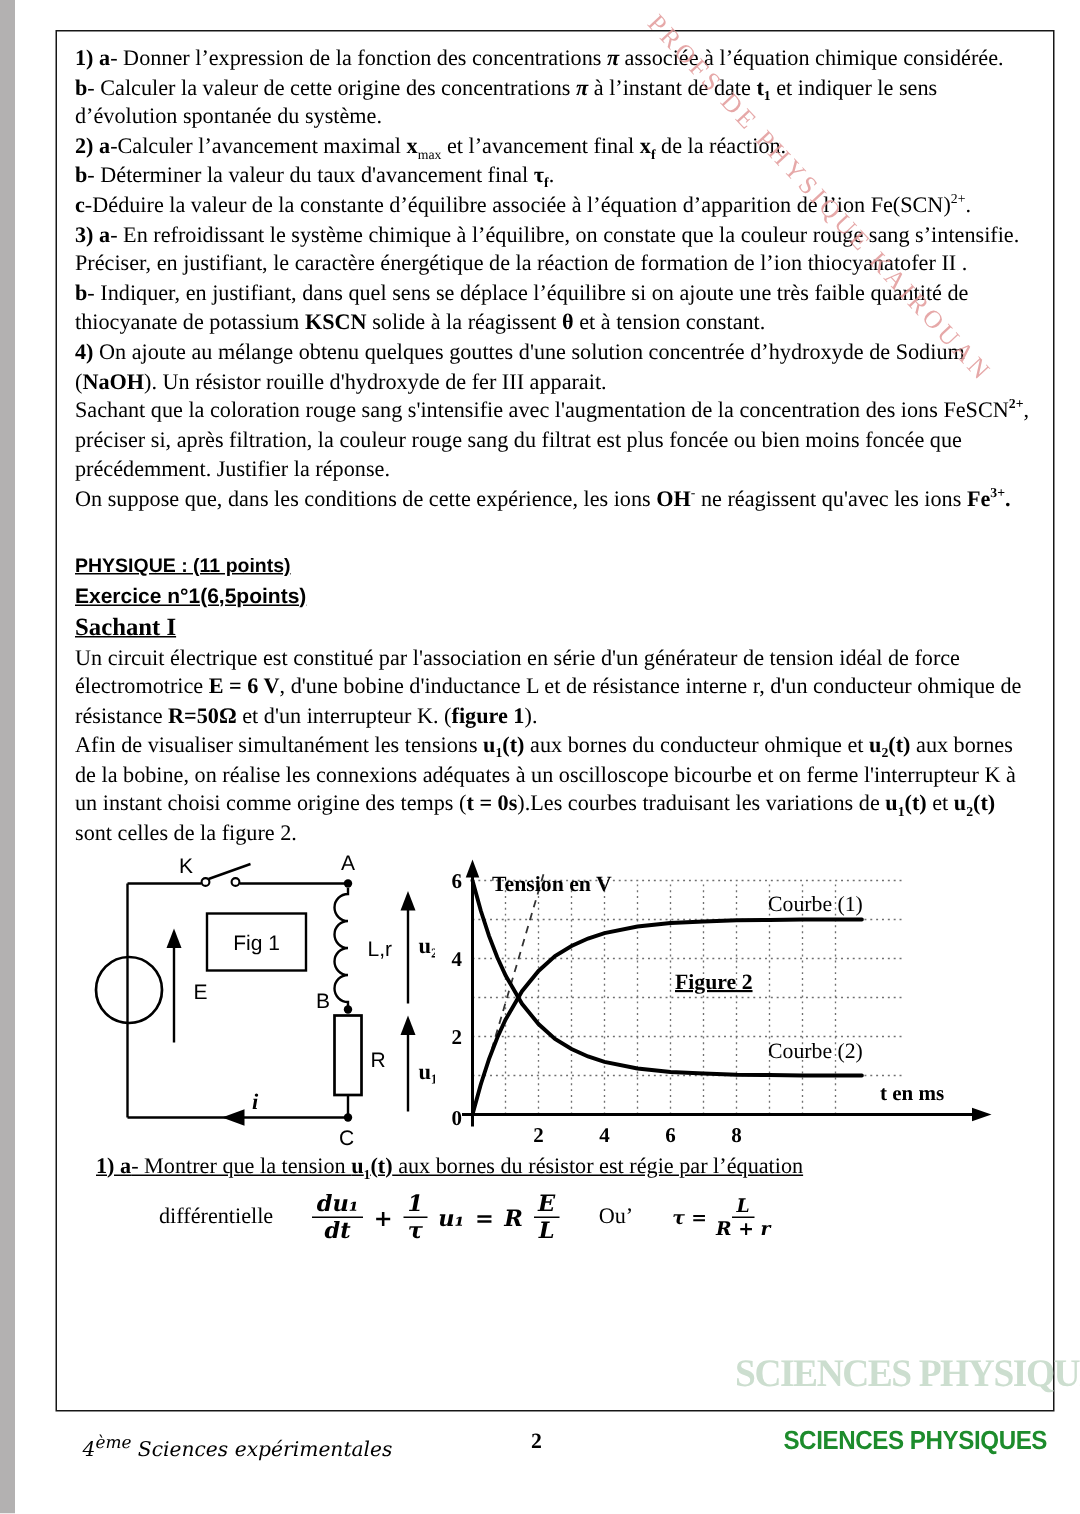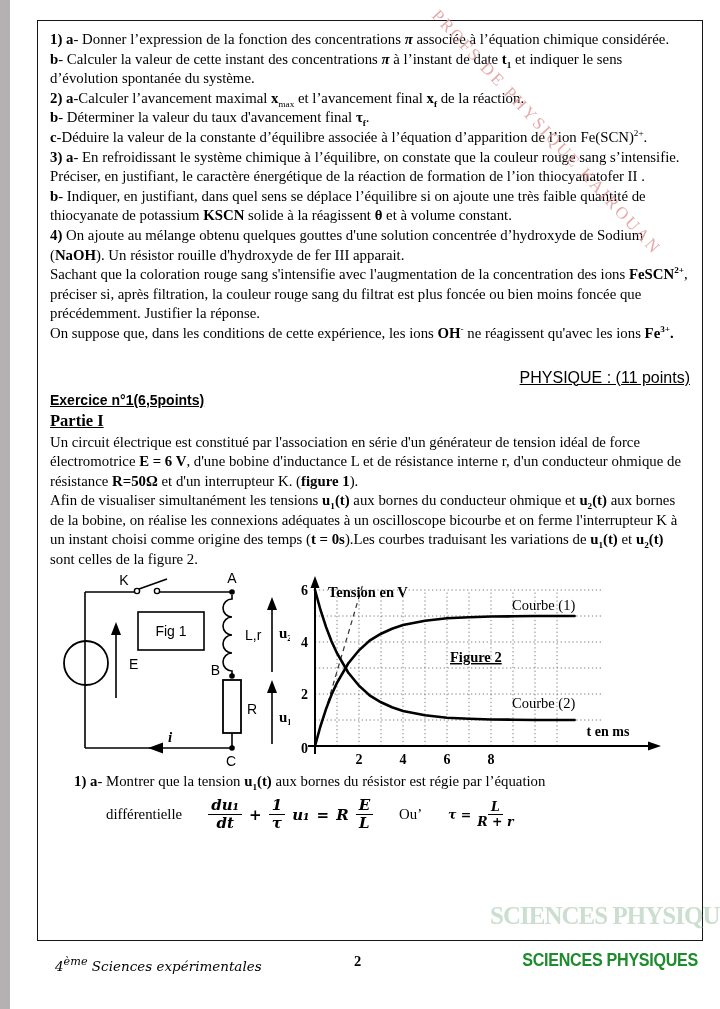--- a/index.html
+++ b/index.html
@@ -10,33 +10,33 @@
   .side-strip{position:absolute;left:0;top:0;width:10px;height:1009px;background:#b3b1b1;}
   .frame{
     position:absolute;left:37px;top:20px;width:666px;height:921px;
     border:1.6px solid #161616;box-sizing:border-box;
     padding:9px 12px 0 12px;background:transparent;
   }
   .para{margin:0;font-size:14.8px;line-height:19.6px;text-align:left;}
   .para sup{font-size:0.62em;line-height:0;}
   .para sub{font-size:0.62em;line-height:0;}
   .heading-physique{
-    text-align:right;font-family:"Liberation Sans",sans-serif;font-weight:normal;
-    font-size:16px;margin:25px 0 5px 0;
+    text-align:left;font-family:"Liberation Sans",sans-serif;font-weight:bold;
+    font-size:13px;margin:25px 0 5px 0;
   }
   .heading-physique span{text-decoration:underline;}
   .exercise-heading{
     font-family:"Liberation Sans",sans-serif;font-weight:bold;font-size:14px;
     text-decoration:underline;margin:4px 0 3px 0;
   }
   .partie-heading{
     font-size:16.5px;font-weight:bold;text-decoration:underline;margin:1px 0 2px 0;
   }
   .figure-row{display:flex;align-items:flex-start;margin:2px 0 0 0;}
-  .question-line{margin-left:24px;}
+  .question-line{margin-left:14px;text-decoration:underline;}
   
   .eq-row{
     display:flex;align-items:center;margin:6px 0 0 56px;font-size:14.8px;gap:26px;
   }
   .math{
     font-family:"DejaVu Serif",serif;font-style:italic;font-weight:bold;
     display:inline-flex;align-items:center;gap:7px;font-size:15px;
   }
   .math-small{font-size:12.5px;gap:4px;}
   .frac{display:inline-flex;flex-direction:column;align-items:center;line-height:1.12;}
@@ -82,33 +82,33 @@
 <body>
 
 <div class="side-strip"></div>
 
 <div class="wm-diagonal" style="color: rgb(226, 154, 154);">PROFS DE PHYSIQUE KAIROUAN</div>
 <div class="wm-light" style="color: rgb(204, 222, 207);">SCIENCES PHYSIQUES</div>
 
 <div class="frame">
 
   <p class="para"><span style="font-weight: bold;">1)  a</span><span>- Donner l’expression de la fonction des concentrations </span><span style="font-weight: bold; font-style: italic;">π</span><span> associée à l’équation chimique considérée.</span></p>
-  <p class="para"><span style="font-weight: bold;">b</span><span>- Calculer la valeur de cette instant des concentrations </span><span style="font-weight: bold; font-style: italic;">π</span><span> à l’instant de date </span><span style="font-weight: bold;">t</span><sub style="font-weight: bold;">1</sub><span> et indiquer le sens d’évolution spontanée du système.</span></p>
+  <p class="para"><span style="font-weight: bold;">b</span><span>- Calculer la valeur de cette origine des concentrations </span><span style="font-weight: bold; font-style: italic;">π</span><span> à l’instant de date </span><span style="font-weight: bold;">t</span><sub style="font-weight: bold;">1</sub><span> et indiquer le sens d’évolution spontanée du système.</span></p>
   <p class="para"><span style="font-weight: bold;">2)  a</span><span>-Calculer l’avancement maximal </span><span style="font-weight: bold;">x</span><sub style="font-weight: normal;">max</sub><span> et l’avancement final </span><span style="font-weight: bold;">x</span><sub style="font-weight: bold;">f</sub><span> de la réaction.</span></p>
   <p class="para"><span style="font-weight: bold;">b</span><span>- Déterminer la valeur du taux d'avancement final </span><span style="font-weight: bold;">τ</span><sub style="font-weight: bold;">f</sub><span>.</span></p>
   <p class="para"><span style="font-weight: bold;">c</span><span>-Déduire la valeur de la constante d’équilibre associée à l’équation d’apparition de l’ion Fe(SCN)</span><sup>2+</sup><span>.</span></p>
   <p class="para"><span style="font-weight: bold;">3) a</span><span>- En refroidissant le système chimique à l’équilibre, on constate que la couleur rouge sang s’intensifie. Préciser, en justifiant, le caractère énergétique de la réaction de formation de l’ion thiocyanatofer II .</span></p>
-  <p class="para"><span style="font-weight: bold;">b</span><span>-  Indiquer, en justifiant, dans quel sens se déplace l’équilibre si on ajoute une très faible quantité de thiocyanate de potassium </span><span style="font-weight: bold; text-align: right;">KSCN</span><span> solide à la réagissent </span><span style="font-weight: bold;">θ</span><span> et à volume constant.</span></p>
+  <p class="para"><span style="font-weight: bold;">b</span><span>-  Indiquer, en justifiant, dans quel sens se déplace l’équilibre si on ajoute une très faible quantité de thiocyanate de potassium </span><span style="font-weight: bold; text-align: right;">KSCN</span><span> solide à la réagissent </span><span style="font-weight: bold;">θ</span><span> et à tension constant.</span></p>
   <p class="para"><span style="font-weight: bold;">4)</span><span> On ajoute au mélange obtenu quelques gouttes d'une solution concentrée d’hydroxyde de Sodium (</span><span style="font-weight: bold;">NaOH</span><span>). Un résistor rouille d'hydroxyde de fer III apparait.</span></p>
-  <p class="para"><span>Sachant que la coloration rouge sang s'intensifie avec l'augmentation de la concentration des ions </span><span style="font-weight: bold;">FeSCN</span><sup style="font-weight: bold;">2+</sup><span>, préciser si, après filtration, la couleur rouge sang du filtrat est plus foncée ou bien moins foncée que précédemment. Justifier la réponse.</span></p>
+  <p class="para"><span>Sachant que la coloration rouge sang s'intensifie avec l'augmentation de la concentration des ions </span><span style="font-weight: normal;">FeSCN</span><sup style="font-weight: bold;">2+</sup><span>, préciser si, après filtration, la couleur rouge sang du filtrat est plus foncée ou bien moins foncée que précédemment. Justifier la réponse.</span></p>
   <p class="para"><span>On suppose que, dans les conditions de cette expérience, les ions </span><span style="font-weight: bold;">OH</span><sup>-</sup><span> ne réagissent qu'avec les ions </span><span style="font-weight: bold;">Fe</span><sup style="font-weight: bold;">3+</sup><span style="font-weight: bold;">.</span></p>
 
   <div class="heading-physique"><span>PHYSIQUE : (11 points)</span></div>
   <div class="exercise-heading">Exercice n°1(6,5points)</div>
-  <div class="partie-heading">Partie I</div>
+  <div class="partie-heading">Sachant I</div>
 
   <p class="para"><span>Un circuit électrique est constitué par l'association en série d'un générateur de tension idéal de force électromotrice </span><span style="font-weight: bold;">E = 6 V</span><span>, d'une bobine d'inductance L et de résistance interne r, d'un conducteur ohmique de résistance </span><span style="font-weight: bold;">R=50Ω</span><span> et d'un interrupteur K. (</span><span style="font-weight: bold;">figure 1</span><span>).</span></p>
   <p class="para"><span>Afin de visualiser simultanément les tensions </span><span style="font-weight: bold;">u</span><sub style="font-weight: bold;">1</sub><span style="font-weight: bold;">(t)</span><span> aux bornes du conducteur ohmique et </span><span style="font-weight: bold;">u</span><sub style="font-weight: bold;">2</sub><span style="font-weight: bold;">(t)</span><span> aux bornes de la bobine, on réalise les connexions adéquates à un oscilloscope bicourbe et on ferme l'interrupteur K à un instant choisi comme origine des temps  (</span><span style="font-weight: bold;">t = 0s</span><span>).Les courbes traduisant les variations de </span><span style="font-weight: bold;">u</span><sub style="font-weight: bold;">1</sub><span style="font-weight: bold;">(t)</span><span> et </span><span style="font-weight: bold;">u</span><sub style="font-weight: bold;">2</sub><span style="font-weight: bold;">(t)</span><span> sont celles de la figure 2.</span></p>
 
   <div class="figure-row">
 
     <svg width="240" height="200" viewBox="0 0 240 200">
 
       <polyline class="wire" points="35,20 35,176"></polyline>
       <line class="wire" x1="35" y1="20" x2="84" y2="20"></line>

